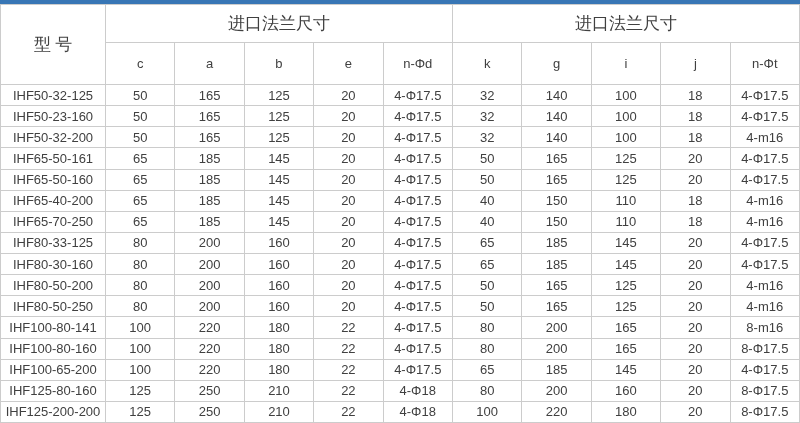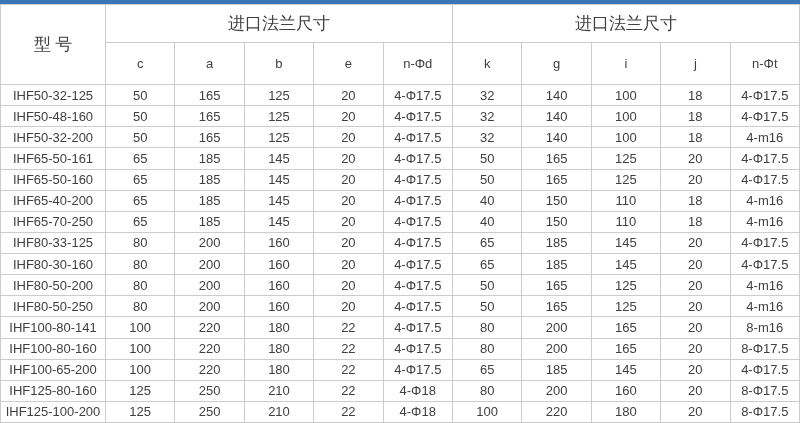--- a/index.html
+++ b/index.html
@@ -87,21 +87,21 @@
           <td>125</td>
           <td>20</td>
           <td>4-Φ17.5</td>
           <td>32</td>
           <td>140</td>
           <td>100</td>
           <td>18</td>
           <td>4-Φ17.5</td>
         </tr>
         <tr>
-          <td>IHF50-48-160</td>
+          <td>IHF50-23-160</td>
           <td>50</td>
           <td>165</td>
           <td>125</td>
           <td>20</td>
           <td>4-Φ17.5</td>
           <td>32</td>
           <td>140</td>
           <td>100</td>
           <td>18</td>
           <td>4-Φ17.5</td>
@@ -269,21 +269,21 @@
           <td>210</td>
           <td>22</td>
           <td>4-Φ18</td>
           <td>80</td>
           <td>200</td>
           <td>160</td>
           <td>20</td>
           <td>8-Φ17.5</td>
         </tr>
         <tr>
-          <td>IHF125-100-200</td>
+          <td>IHF125-200-200</td>
           <td>125</td>
           <td>250</td>
           <td>210</td>
           <td>22</td>
           <td>4-Φ18</td>
           <td>100</td>
           <td>220</td>
           <td>180</td>
           <td>20</td>
           <td>8-Φ17.5</td>

